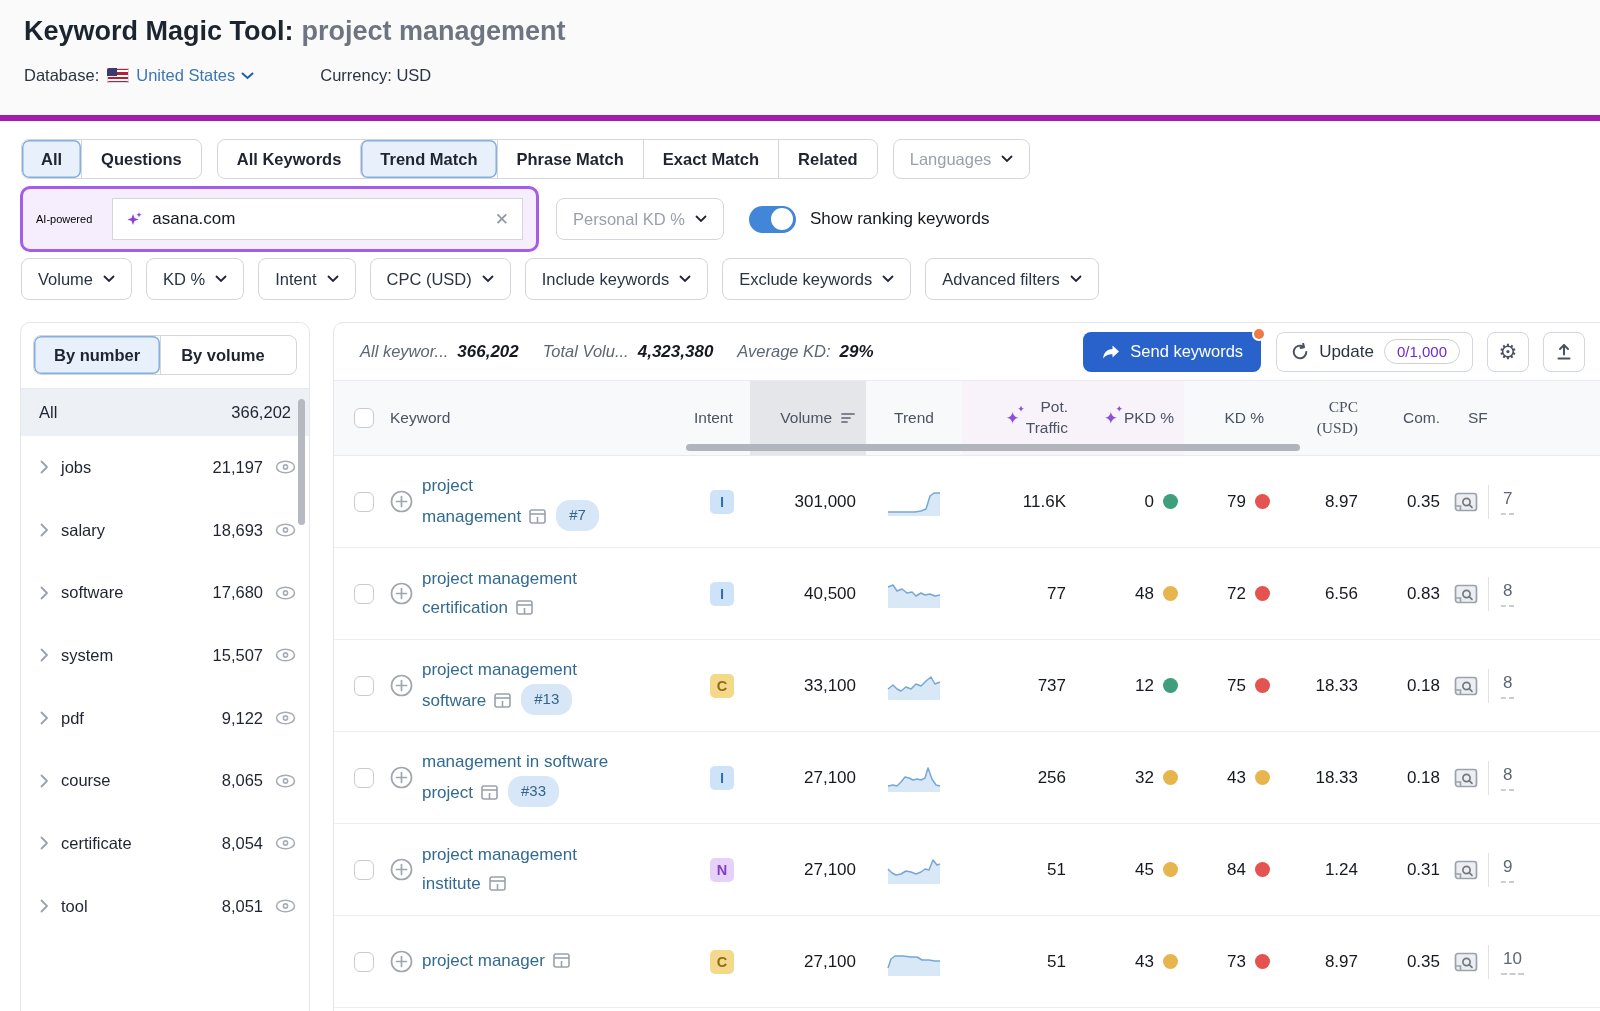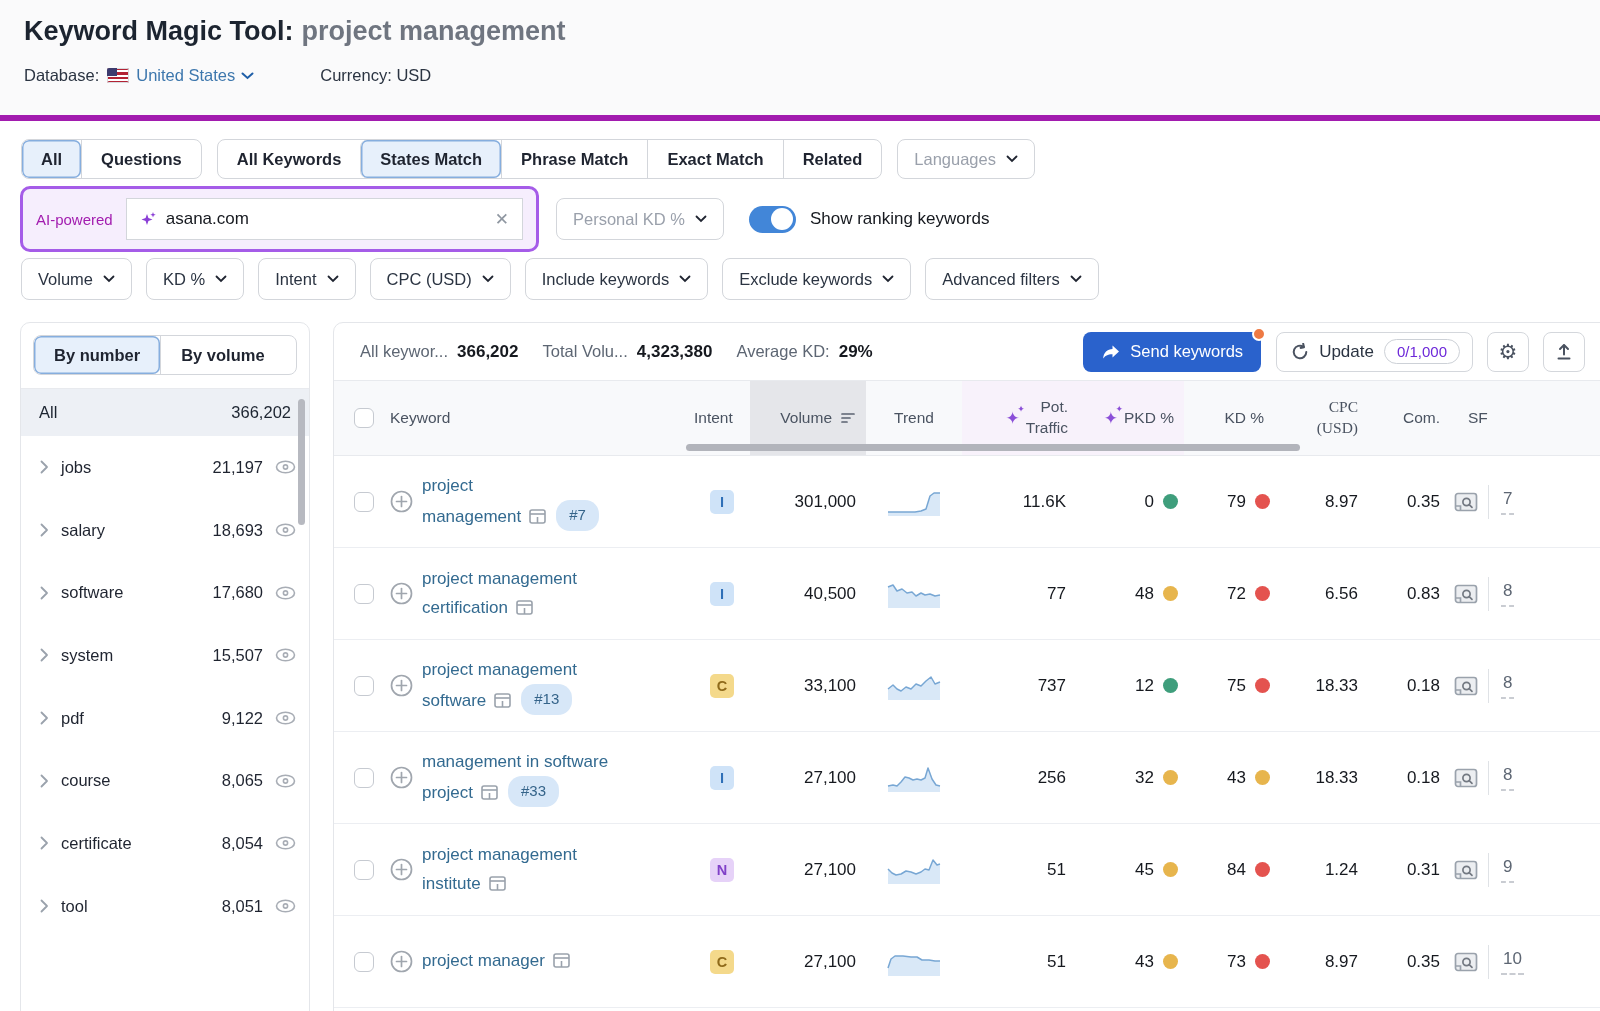--- a/index.html
+++ b/index.html
@@ -27,23 +27,23 @@
   .seg-item:first-child { border-left:none; }
   .seg-item.sel { background:#e7f0fb; box-shadow:inset 0 0 0 1.5px #86aede; border-radius:7px; }
   .dd-btn { display:flex; align-items:center; gap:10px; border:1px solid #d3d6db; border-radius:8px;
     background:#fff; height:40px; padding:0 16px; font-size:16.5px; color:#2b3442; cursor:pointer; }
   .dd-btn.gray-label { color:#9aa0ab; }
 
   
   .ai-row { position:absolute; top:186px; left:20px; display:flex; align-items:center; height:66px; }
   .ai-box { width:519px; height:66px; border:3.5px solid #a55ce8; border-radius:10px; background:#f6eefd;
     display:flex; align-items:center; padding:0 13px; gap:13px; }
-  .ai-label { color:#a21caf; font-size:15px; white-space:nowrap; }
+  .ai-label { color:#000000; font-size:11px; white-space:nowrap; }
   .ai-input { flex:1; height:42px; background:#fff; border:1px solid #d3d6db; border-radius:0;
-    display:flex; align-items:center; padding:0 13px; gap:9px; font-size:17px; }
+    display:flex; align-items:center; padding:0 13px; gap:9px; font-size:17px;margin-left:7px; }
   .ai-input .val { flex:1; }
   .clear-x { color:#8f97a1; font-size:17px; cursor:pointer; }
   .pkd-btn { margin-left:17px; height:42px; }
   .toggle { margin-left:25px; width:47px; height:27px; border-radius:14px; background:#4286d8; position:relative; cursor:pointer; flex:none; }
   .toggle .knob { position:absolute; right:2.5px; top:2.5px; width:22px; height:22px; border-radius:50%; background:#fff; }
   .toggle-label { margin-left:14px; font-size:17px; color:#16191f; }
 
   
   .filters-row { position:absolute; top:258px; left:21px; display:flex; gap:14px; }
   .filters-row .dd-btn { height:42px; color:#2b3442; }
@@ -135,21 +135,21 @@
   </div>
 </div>
 
 <div class="tabs-row">
   <div class="segment" id="seg-group1">
       <div class="seg-item sel">All</div>
       <div class="seg-item">Questions</div>
     </div>
   <div class="segment" id="seg-group2">
       <div class="seg-item">All Keywords</div>
-      <div class="seg-item sel">States Match</div>
+      <div class="seg-item sel">Trend Match</div>
       <div class="seg-item">Phrase Match</div>
       <div class="seg-item">Exact Match</div>
       <div class="seg-item">Related</div>
     </div>
   <button class="dd-btn gray-label">
     <span>Languages</span>
     <svg width="12" height="8" viewBox="0 0 12 8">
         <polyline points="1.5,1.5 6,6 10.5,1.5" fill="none" stroke="#1f2430" stroke-width="1.8" stroke-linecap="round"></polyline>
       </svg>
   </button>
@@ -322,21 +322,21 @@
           <ellipse cx="10.5" cy="7" rx="9" ry="5.8" fill="none" stroke="#a8adb5" stroke-width="1.6"></ellipse>
           <circle cx="10.5" cy="7" r="2.1" fill="none" stroke="#a8adb5" stroke-width="1.6"></circle>
         </svg>
       </div>
     </div>
   <div class="side-scroll"></div>
 </div>
 
 <div class="table-card">
   <div class="toolbar">
-    <span id="stats-wrap" style="display:flex;">
+    <span id="stats-wrap" style="display:flex;font-style:italic;">
         <span class="stat">
           <span class="lbl">All keywor...</span>
           <span class="val">366,202</span>
         </span>
         <span class="stat">
           <span class="lbl">Total Volu...</span>
           <span class="val">4,323,380</span>
         </span>
         <span class="stat">
           <span class="lbl">Average KD:</span>

